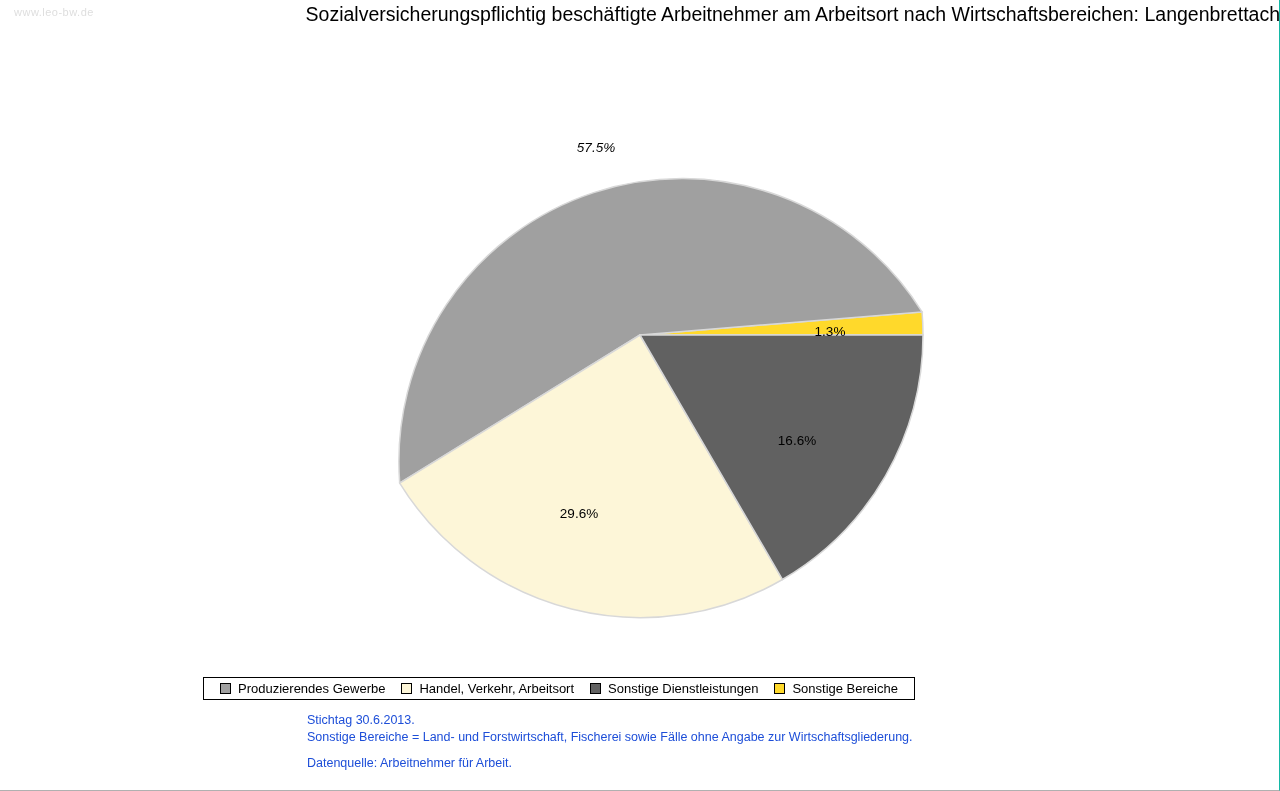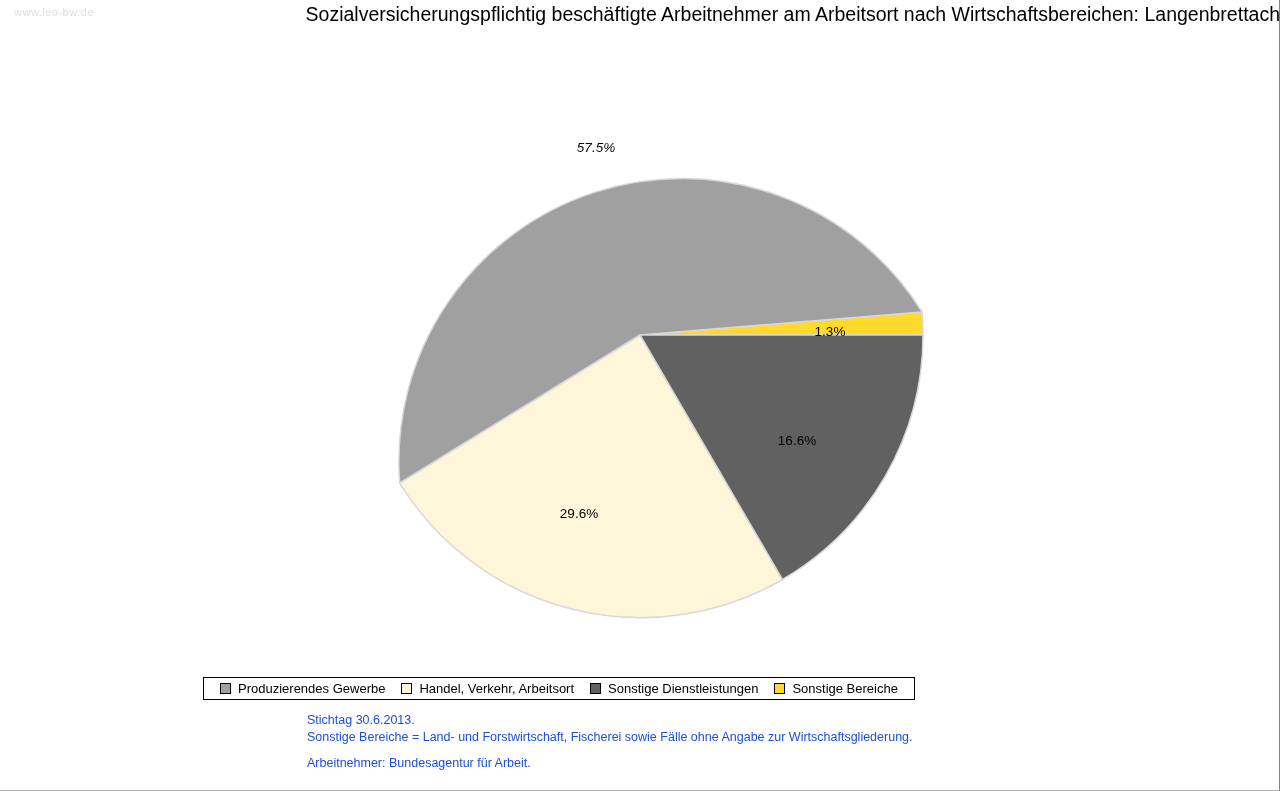--- a/index.html
+++ b/index.html
@@ -142,16 +142,16 @@
     <div class="legend-item">
       <span class="legend-swatch" style="background:#ffd92b;"></span>
       <span class="legend-label">Sonstige Bereiche</span>
     </div>
   </div>
 
   <div id="footnotes">
     <div>Stichtag 30.6.2013.</div>
     <div>Sonstige Bereiche = Land- und Forstwirtschaft, Fischerei sowie Fälle ohne Angabe zur Wirtschaftsgliederung.</div>
     <div class="gap"></div>
-    <div>Arbeitnehmer: Bundesagentur für Arbeit.</div>
+    <div>Datenquelle: Arbeitnehmer für Arbeit.</div>
   </div>
 
 </div>
 
 </body></html>

